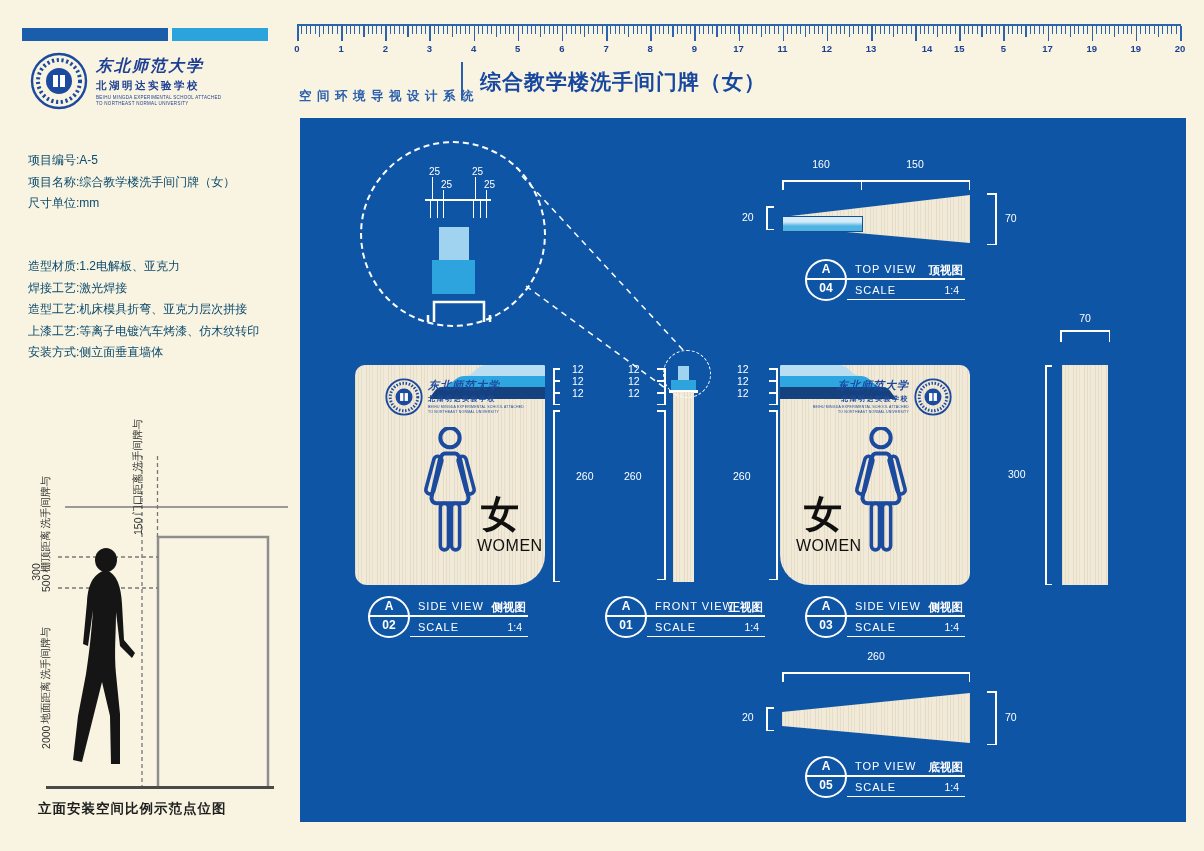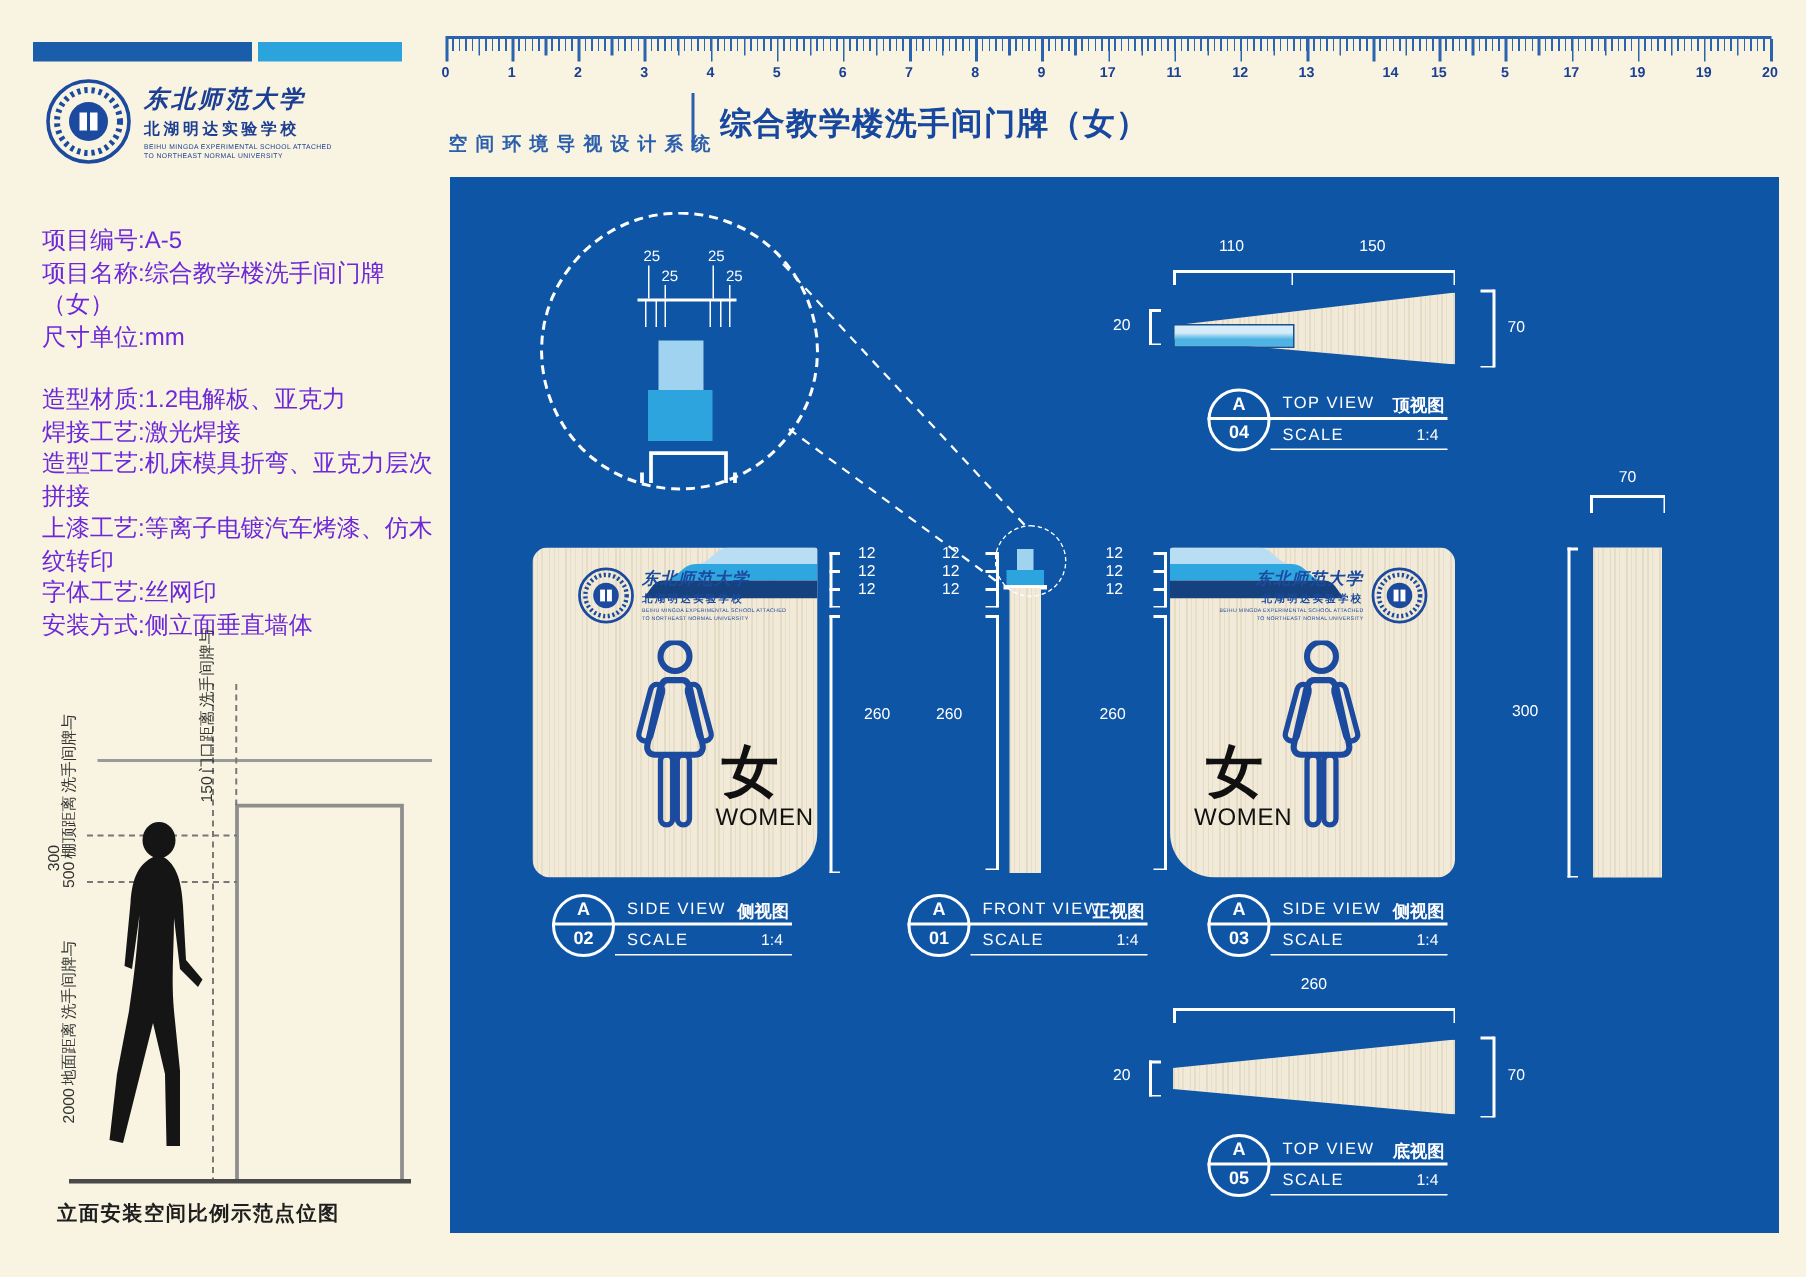--- a/index.html
+++ b/index.html
@@ -8,21 +8,21 @@
 
   
   .bar{position:absolute;height:13px;top:28px;}
   .bar1{left:22px;width:146px;background:#1a5dab;}
   .bar2{left:172px;width:96px;background:#2ba3dc;}
   .logo-block{position:absolute;left:30px;top:52px;width:250px;height:62px;}
   .logo-text{position:absolute;left:66px;top:4px;color:#1c3f94;}
   .uni-name{font-family:"DejaVu Serif","Liberation Serif",serif;font-style:italic;font-weight:bold;font-size:16px;letter-spacing:2px;}
   .school-name{font-size:10.5px;font-weight:bold;letter-spacing:2.5px;margin-top:2px;}
   .school-en{font-size:4.5px;letter-spacing:.3px;line-height:6px;margin-top:2px;}
-  .info{position:absolute;left:28px;width:265px;font-size:16px;color:#6d28d9;line-height:21.5px;}
+  .info{position:absolute;left:28px;width:265px;font-size:12px;color:#0c4a6e;line-height:21.5px;}
   .info-project{top:150px;}
   .info-craft{top:256px;}
 
   
   .elevation{position:absolute;left:0;top:420px;width:300px;height:410px;}
   .rot{position:absolute;display:flex;flex-direction:row;align-items:center;justify-content:center;gap:2px;transform:rotate(-90deg);font-size:10.5px;color:#333;}
   .rot span{display:block;white-space:nowrap;}
   .elev-caption{position:absolute;left:38px;top:380px;font-size:13.5px;font-weight:bold;letter-spacing:1px;color:#1f1f1f;}
 
   
@@ -119,21 +119,20 @@
     <div>项目编号:A-5</div>
     <div>项目名称:综合教学楼洗手间门牌（女）</div>
     <div>尺寸单位:mm</div>
   </div>
 
   <div class="info info-craft">
     <div>造型材质:1.2电解板、亚克力</div>
     <div>焊接工艺:激光焊接</div>
     <div>造型工艺:机床模具折弯、亚克力层次拼接</div>
     <div>上漆工艺:等离子电镀汽车烤漆、仿木纹转印</div>
-    <div>字体工艺:丝网印</div>
     <div>安装方式:侧立面垂直墙体</div>
   </div>
 
   <div class="elevation">
     <svg width="300" height="410" viewBox="0 0 300 410">
       <line x1="65" y1="87" x2="288" y2="87" stroke="#9a9a9a" stroke-width="2"></line>
       <polyline points="158,367 158,117 268,117 268,367" fill="none" stroke="#8e8e8e" stroke-width="2.5"></polyline>
       <line x1="46" y1="367.5" x2="274" y2="367.5" stroke="#4a4a4a" stroke-width="3"></line>
       <line x1="142" y1="36" x2="142" y2="366" stroke="#777" stroke-width="1.3" stroke-dasharray="4,3"></line>
       <line x1="157.5" y1="36" x2="157.5" y2="117" stroke="#777" stroke-width="1.3" stroke-dasharray="4,3"></line>
@@ -263,21 +262,21 @@
       <div class="wl" style="left:111px;top:57px;width:1px;height:18px;"></div>
       <div class="wl" style="left:118px;top:57px;width:1px;height:18px;"></div>
       <div class="wl" style="left:124px;top:57px;width:1px;height:18px;"></div>
       <div class="cap-light" style="left:77px;top:84px;width:30px;height:33px;"></div>
       <div class="cap-mid" style="left:70px;top:117px;width:43px;height:34px;"></div>
       <svg style="position:absolute;left:64px;top:151px;" width="66" height="30">
         <path d="M8,28 V8 H58 V28 M2,28 V21 M64,28 V21" fill="none" stroke="#fff" stroke-width="2.5"></path>
       </svg>
     </div>
 
-    <span class="dim dimc" style="left:501px;top:40px;width:40px;">110</span>
+    <span class="dim dimc" style="left:501px;top:40px;width:40px;">160</span>
     <span class="dim dimc" style="left:595px;top:40px;width:40px;">150</span>
     <div class="wl" style="left:482px;top:62px;width:188px;height:1.5px;"></div>
     <div class="wl" style="left:482px;top:62px;width:1.5px;height:10px;"></div>
     <div class="wl" style="left:560.5px;top:62px;width:1.5px;height:10px;"></div>
     <div class="wl" style="left:668.5px;top:62px;width:1.5px;height:10px;"></div>
     <span class="dim" style="left:442px;top:93px;">20</span>
     <div class="wl" style="left:466px;top:88px;width:1.5px;height:24px;"></div>
     <div class="wl" style="left:466px;top:88px;width:8px;height:1.5px;"></div>
     <div class="wl" style="left:466px;top:110.5px;width:8px;height:1.5px;"></div>
     <div class="wedge wedge-a04">

